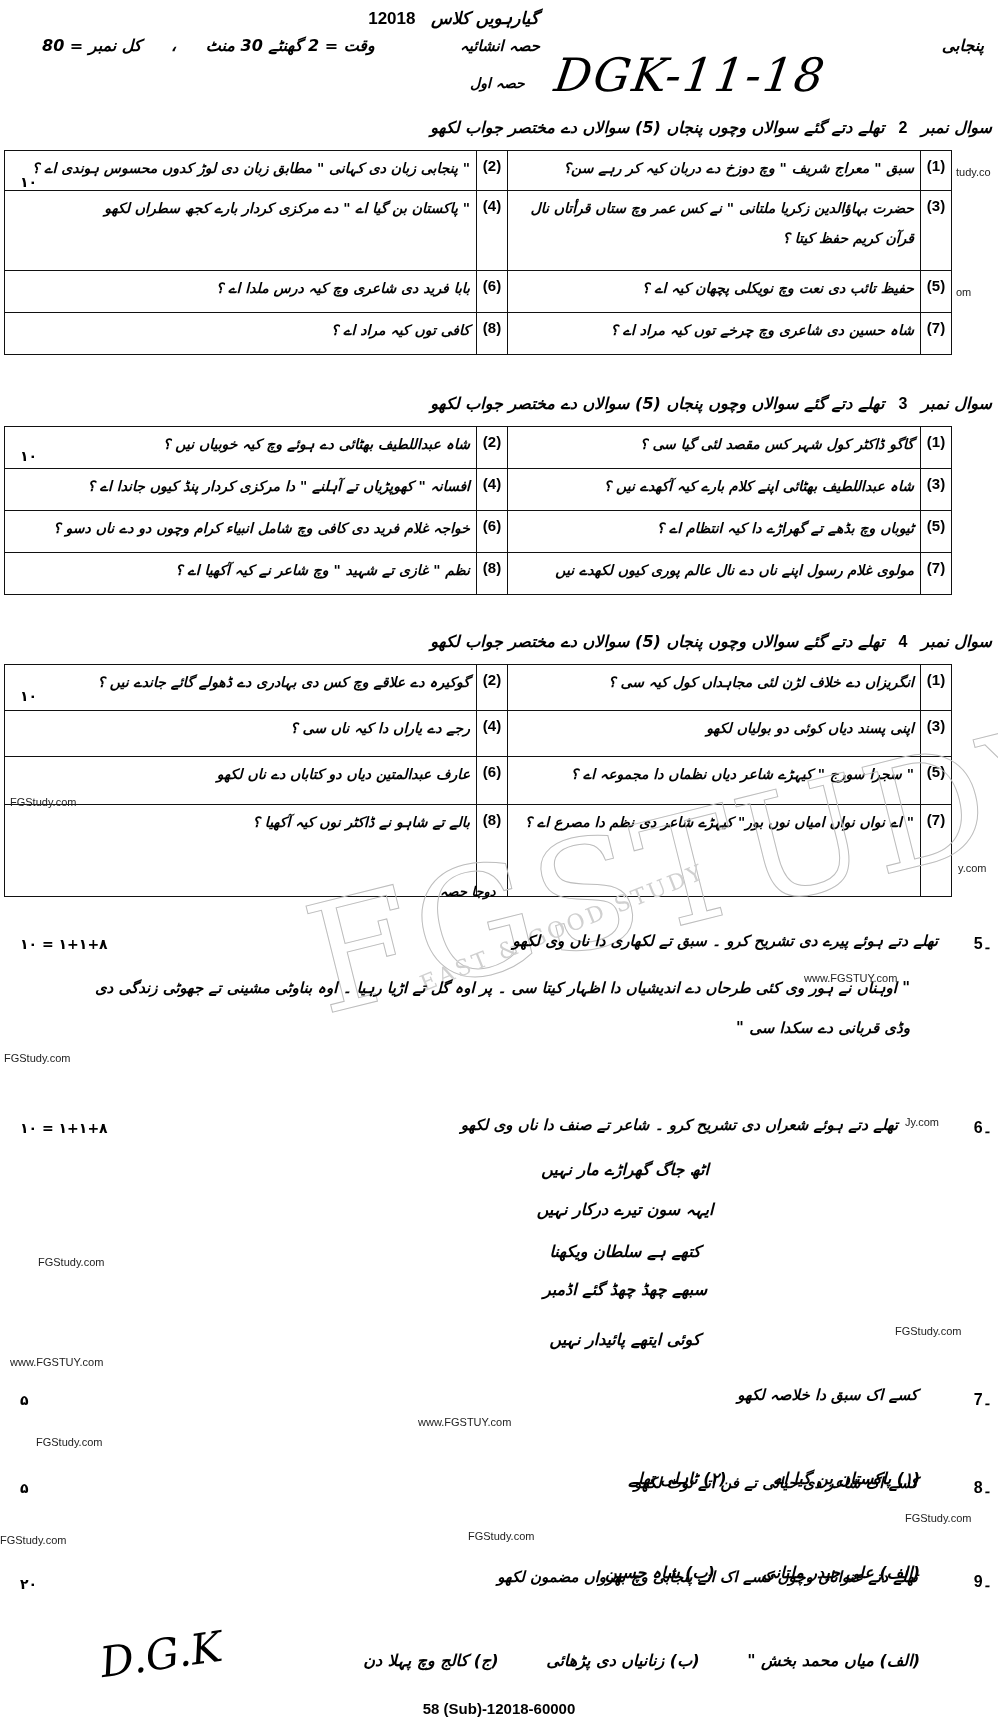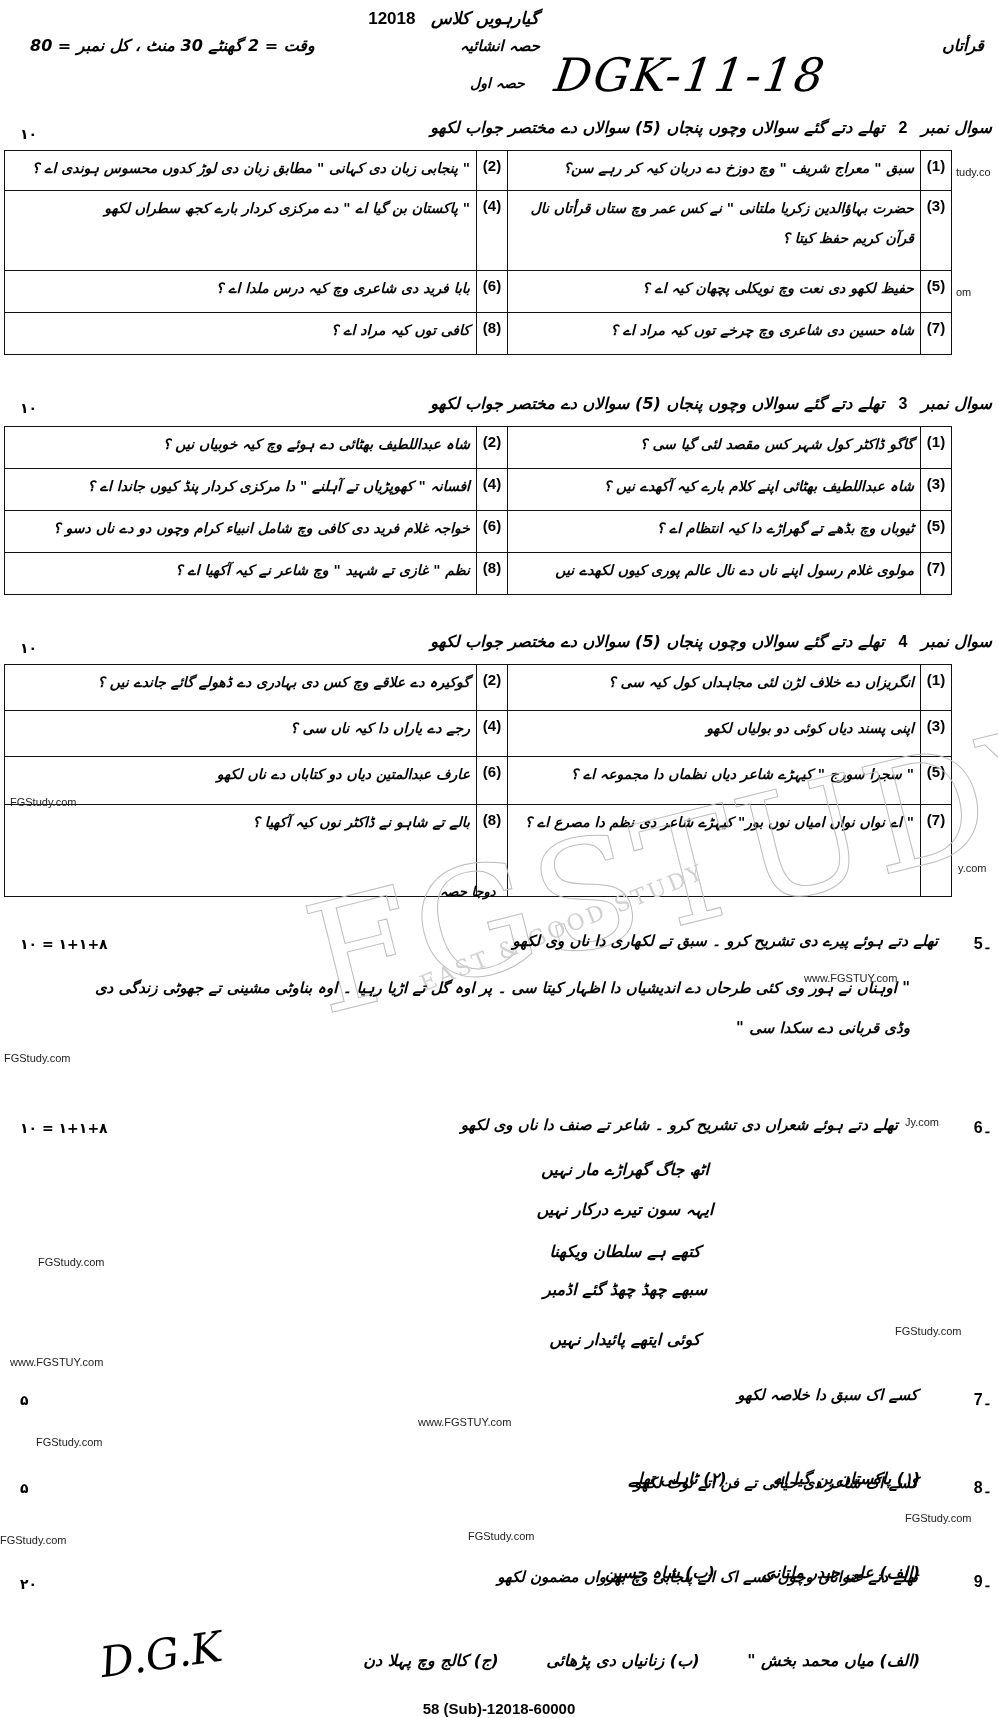--- a/index.html
+++ b/index.html
@@ -9,29 +9,29 @@
   .ur { direction:rtl; font-family:"DejaVu Sans", sans-serif; font-weight:bold; font-style:italic; }
   .wm-small { font-family:"Liberation Sans", sans-serif; font-size:11px; color:#222; }
 
   
   #class-line { top:8px; left:0; width:907px; text-align:center; font-size:17px; }
   #class-line .cls { font-style:italic; font-weight:bold; margin-left:10px; }
   #class-line .yr { font-family:"Liberation Sans", sans-serif; font-weight:bold; font-size:17px; }
   #subject { top:36px; right:14px; font-size:16px; }
   #section-type { top:37px; left:460px; font-size:15px; }
   #time-marks { top:36px; left:30px; font-size:16px; direction:rtl; }
-  #time-marks span { margin:0 0;font-style:italic; }
+  #time-marks span { margin:0 12px;font-style:italic; }
   #handwritten-code { top:48px; left:555px; font-family:"DejaVu Serif", serif; font-style:italic;
      font-size:46px; letter-spacing:2px; transform:skewX(-8deg); font-weight:normal; }
   #part-one { top:75px; left:470px; font-size:14px; }
 
   
   .q-head { right:6px; font-size:16px; display:flex; align-items:baseline; gap:14px; }
   .q-head .qno { font-family:"Liberation Sans", sans-serif; font-weight:bold; font-style:normal; font-size:16px; }
-  .q-marks { left:20px; font-size:14px; font-weight:bold; font-family:"DejaVu Sans", sans-serif; }
+  .q-marks { left:20px; font-size:14px; font-weight:bold; font-family:"DejaVu Sans", sans-serif;margin-top:48px; }
 
   
   table.qt { position:absolute; border-collapse:collapse; direction:rtl; }
   table.qt td { border:1.5px solid #111; padding:2px 6px; vertical-align:top; font-size:14px; }
   table.qt td.idx { width:26px; text-align:center; font-family:"Liberation Sans", sans-serif;
       font-weight:bold; font-style:normal; font-size:15px; padding:6px 2px; }
   table.qt td.txt { direction:rtl; text-align:right; font-style:italic; font-weight:bold; line-height:30px; }
 
   
   .lq-no { right:6px; font-family:"Liberation Sans", sans-serif; font-weight:bold; font-size:16px; }
@@ -54,21 +54,21 @@
   #signature { left:100px; top:1630px; font-family:"DejaVu Serif", serif; font-style:italic; font-size:42px;
      transform:rotate(-8deg); }
 </style>
 </head>
 <body>
 
 <div id="class-line" class="abs">
   <span class="yr">12018</span>
   <span class="cls ur">گیارہویں کلاس</span>
 </div>
-<div id="subject" class="abs ur">قرأتاں</div>
+<div id="subject" class="abs ur">پنجابی</div>
 <div id="section-type" class="abs ur">حصہ انشائیہ</div>
 <div id="time-marks" class="abs ur">
   <span>وقت = 2 گھنٹے 30 منٹ</span>
   <span>،</span>
   <span>کل نمبر = 80</span>
 </div>
 <div id="handwritten-code" class="abs">DGK-11-18</div>
 <div id="part-one" class="abs ur">حصہ اول</div>
 
 <div class="abs q-head ur" style="top:118px;">
@@ -87,21 +87,21 @@
     <td class="txt">" پنجابی زبان دی کہانی " مطابق زبان دی لوڑ کدوں محسوس ہوندی اے ؟</td>
   </tr>
   <tr style="height:80px;">
     <td class="idx">(3)</td>
     <td class="txt">حضرت بہاؤالدین زکریا ملتانی " نے کس عمر وچ ستاں قرأتاں نال قرآن کریم حفظ کیتا ؟</td>
     <td class="idx">(4)</td>
     <td class="txt">" پاکستان بن گیا اے " دے مرکزی کردار بارے کجھ سطراں لکھو</td>
   </tr>
   <tr style="height:42px;">
     <td class="idx">(5)</td>
-    <td class="txt">حفیظ لکھو دی نعت وچ نویکلی پچھان کیہ اے ؟</td>
+    <td class="txt">حفیظ تائب دی نعت وچ نویکلی پچھان کیہ اے ؟</td>
     <td class="idx">(6)</td>
     <td class="txt">بابا فرید دی شاعری وچ کیہ درس ملدا اے ؟</td>
   </tr>
   <tr style="height:42px;">
     <td class="idx">(7)</td>
     <td class="txt">شاہ حسین دی شاعری وچ چرخے توں کیہ مراد اے ؟</td>
     <td class="idx">(8)</td>
     <td class="txt">کافی توں کیہ مراد اے ؟</td>
   </tr>
 </tbody>

